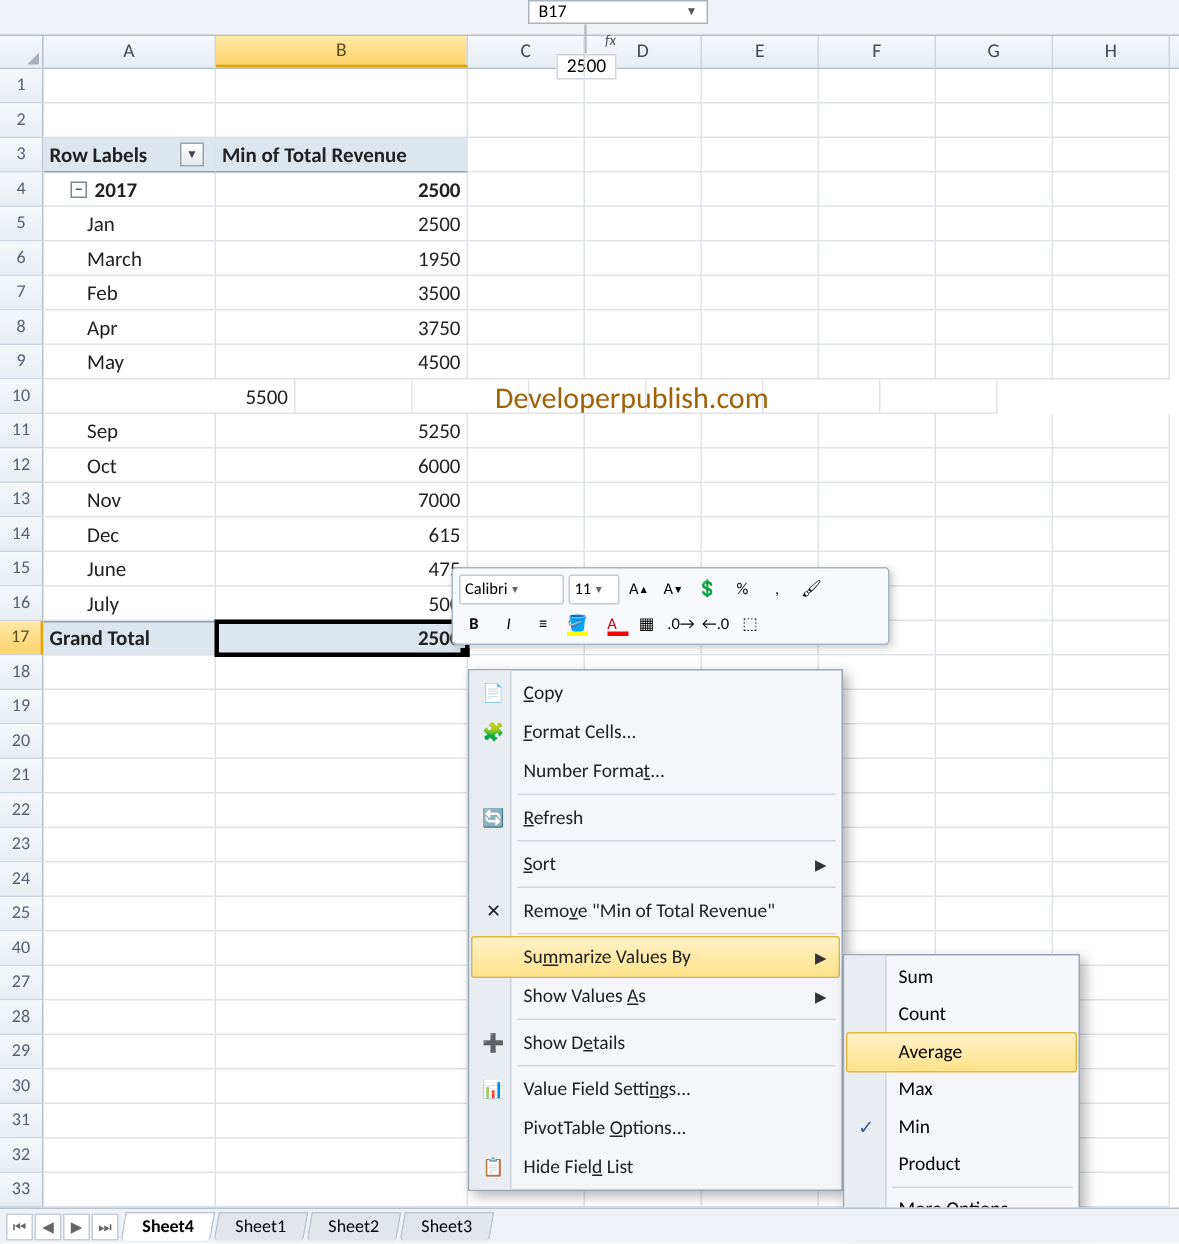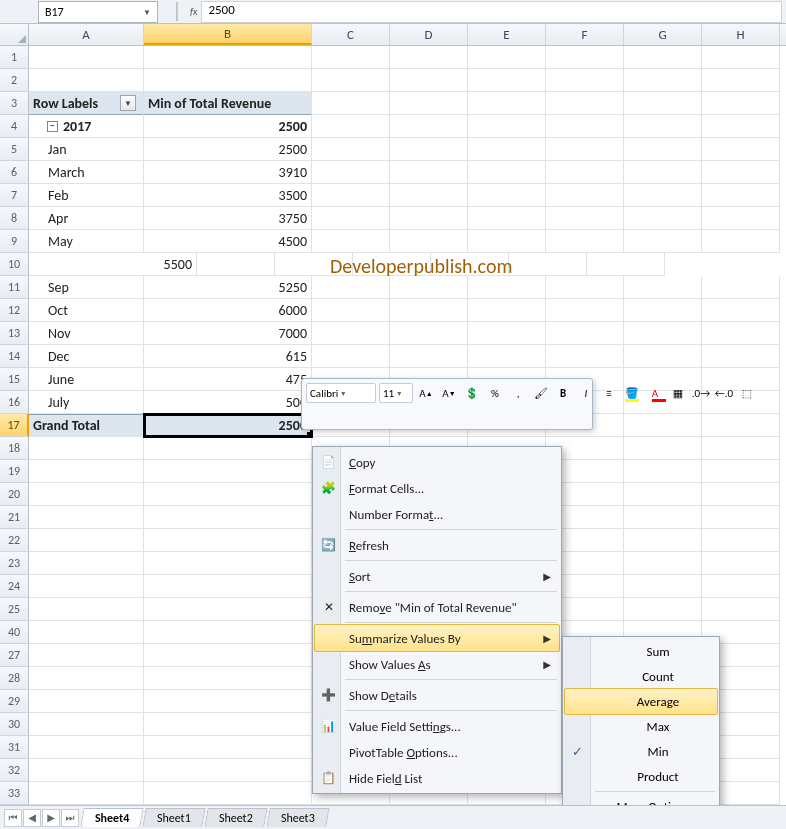--- a/index.html
+++ b/index.html
@@ -1,19 +1,19 @@
 <!DOCTYPE html>
 <html><head>
 <meta charset="utf-8">
 <style>
 * { box-sizing: border-box; margin: 0; padding: 0; font-family: Calibri, Arial, sans-serif; }
 body { background: #fff; overflow: hidden; width: 786px; height: 829px; position: relative; }
 
 
-.formula-bar { display: flex; align-items: center; height: 24px; border-bottom: 1px solid #c0c0c0; background: #eef2f7; }
+.formula-bar { display: flex; align-items: center; height: 24px; border-bottom: 1px solid #c0c0c0; background: #eef2f7; flex-direction: column; }
 .namebox { width: 120px; height: 22px; background: #fff; border: 1px solid #abb3bd; display: flex; align-items: center; padding: 0 6px; margin-left: 38px; position: relative; }
 .namebox-text { font-size: 12px; flex: 1; }
 .namebox-arrow { font-size: 8px; color: #555; }
 .fx-group { display: flex; align-items: center; margin-left: 10px; }
 .fx-sep { width: 18px; text-align: center; color: #bbb; }
 .fx-label { font-style: italic; font-size: 10px; color: #555; margin: 0 4px; }
 .formula-input { flex: 1; height: 22px; background: #fff; border: 1px solid #cfd4da; padding: 0 6px; font-size: 13px; margin-right: 4px; }
 
 
 .colhdr-row { display: flex; height: 22px; background: linear-gradient(#f5f8fb,#e8edf3); border-bottom: 1px solid #b8c2cc; }
@@ -27,42 +27,42 @@
 
 .grid { position: relative; }
 .row { display: flex; height: 23px; }
 .rowhdr { width: 29px; border-right: 1px solid #b8c2cc; border-bottom: 1px solid #cdd5de; background: linear-gradient(#f5f8fb,#e8edf3); display:flex; align-items:center; justify-content:center; font-size: 12px; color: #546070; }
 .rowhdr.sel { background: linear-gradient(#ffe9a8,#ffd36b); color:#5a4a1a; border-right:2px solid #e6a400; }
 .cell { border-right: 1px solid #dfe3e8; border-bottom: 1px solid #dfe3e8; display:flex; align-items:center; padding: 0 4px; font-size: 14px; color: #222; overflow: hidden; white-space: nowrap; }
 .cell.col-A { width: 115px; }
 .cell.col-B { width: 168px; justify-content: flex-end; }
 .cell.col-rest { width: 78px; }
 .cell.bold { font-weight: bold; }
-.cell.indent { padding-left: 19px; }
+.cell.indent { padding-left: 29px; }
 .cell.indent2 { padding-left: 18px; }
 
 
 .pv-filter { position: absolute; left: 120px; top: 3px; width: 16px; height: 16px; border: 1px solid #9aa7b3; background: linear-gradient(#fff,#e3e8ee); display:flex; align-items:center; justify-content:center; font-size: 8px; color:#445; }
 
 
 .collapse-box { display:inline-flex; width:11px; height:11px; border:1px solid #7a8692; align-items:center; justify-content:center; font-size:10px; line-height:1; margin-right:5px; background:#fff; color:#445; }
 
 
 .selcell { position:absolute; left: 143px; top: calc(16*23px - 1px); width: 170px; height: 25px; border: 3px solid #000; background: transparent; pointer-events:none; }
 .selcell::after { content:''; position:absolute; right:-3px; bottom:-3px; width:6px; height:6px; background:#000; }
 
 
 .pivothdr { background: #dde6ef; border-bottom: 1px solid #8fa2b5; }
 .pivottot { background: #dde6ef; border-top: 1px solid #8fa2b5; }
 
 
 .watermark { position:absolute; left: 330px; top: 254px; font-size: 20px; color: #a16207; pointer-events:none; }
 
 
-.minitb { position:absolute; left: 301px; top: 378px; width: 292px; height: 52px; background: #f7f9fc; border: 1px solid #a9b6c4; border-radius: 3px; box-shadow: 2px 2px 6px rgba(0,0,0,0.2); padding: 3px 4px; display:flex; flex-direction:row; gap:2px; }
+.minitb { position:absolute; left: 301px; top: 378px; width: 292px; height: 52px; background: #f7f9fc; border: 1px solid #a9b6c4; border-radius: 3px; box-shadow: 2px 2px 6px rgba(0,0,0,0.2); padding: 3px 4px; display:flex; flex-direction:column; gap:2px; }
 .minitb-row { display:flex; align-items:center; gap:3px; height:22px; }
 .minitb .ctl { height:20px; border:1px solid #c4ccd5; background:#fff; font-size:11px; padding: 0 3px; display:flex; align-items:center; border-radius:2px; }
 .minitb .dd::after { content:'▾'; font-size:8px; margin-left:3px; color:#666; }
 .minitb .btn { width:20px; justify-content:center; border:1px solid transparent; background:transparent; }
 .ic-bold { font-weight:bold; }
 .ic-italic { font-style:italic; }
 .swatch-y { display:inline-block; width:14px; height:3px; background:#ffff00; }
 .swatch-r { display:inline-block; width:14px; height:3px; background:#ff0000; }
 
 
@@ -72,21 +72,21 @@
 .ctx-item { display:flex; align-items:center; height:26px; padding-left: 34px; padding-right: 20px; font-size: 13px; color:#222; position:relative; cursor:default; }
 .ctx-item .u { text-decoration: underline; }
 .ctx-item.hov { background: linear-gradient(#fff2c8,#ffe28a); border: 1px solid #e0b73f; border-radius:2px; margin: -1px; height:28px; }
 .ctx-item .arrow { position:absolute; right:8px; font-size:10px; color:#333; }
 .ctx-sep { height:1px; background:#cfd6de; margin: 2px 2px 2px 30px; }
 .ctx-icon { position:absolute; left:5px; width:18px; height:18px; display:flex; align-items:center; justify-content:center; font-size:12px; }
 
 
 .submenu { position:absolute; left: 562px; top: 636px; width: 158px; background: #f4f6f9; border: 1px solid #9aa7b4; box-shadow: 3px 3px 8px rgba(0,0,0,0.3); padding: 2px; }
 .submenu .ctx-iconcol { width:28px; }
-.sub-item { display:flex; align-items:center; height:25px; padding-left:34px; font-size:13px; position:relative; cursor:default;justify-content:center; }
+.sub-item { display:flex; align-items:center; height:25px; padding-left:34px; font-size:13px; position:relative; cursor:default; }
 .sub-item.hov { background: linear-gradient(#fff2c8,#ffe28a); border: 1px solid #e0b73f; border-radius:2px; margin:-1px; height:27px; }
 .sub-check { position:absolute; left:7px; font-size:13px; color:#3a5a9a; }
 
 
 .sheettabs { position:absolute; left:0; bottom:0; right:0; height:24px; background:#eef1f5; border-top:1px solid #b8c2cc; display:flex; align-items:center; padding-left:4px; }
 .navbtn { width:18px; height:18px; display:flex; align-items:center; justify-content:center; font-size:10px; color:#666; border:1px solid #c4ccd5; background:#fff; margin-right:1px; }
 .tab { padding: 2px 12px; font-size:12px; background:#e2e6eb; border:1px solid #b8c2cc; border-bottom:none; margin-left:2px; border-radius: 0 0 3px 3px; transform: skewX(-10deg); }
 .tab.active { background:#fff; font-weight:bold; }
 .tab span { display:inline-block; transform: skewX(10deg); }
 </style>
@@ -178,21 +178,21 @@
       <div class="cell col-rest"></div>
       <div class="cell col-rest"></div>
       <div class="cell col-rest"></div>
       <div class="cell col-rest"></div>
       <div class="cell col-rest"></div>
       <div class="cell col-rest"></div>
     </div>
   <div class="row">
       <div class="rowhdr">6</div>
       <div class="cell col-A indent">March</div>
-      <div class="cell col-B">3910</div>
+      <div class="cell col-B">1950</div>
       <div class="cell col-rest"></div>
       <div class="cell col-rest"></div>
       <div class="cell col-rest"></div>
       <div class="cell col-rest"></div>
       <div class="cell col-rest"></div>
       <div class="cell col-rest"></div>
     </div>
   <div class="row">
       <div class="rowhdr">7</div>
       <div class="cell col-A indent">Feb</div>

